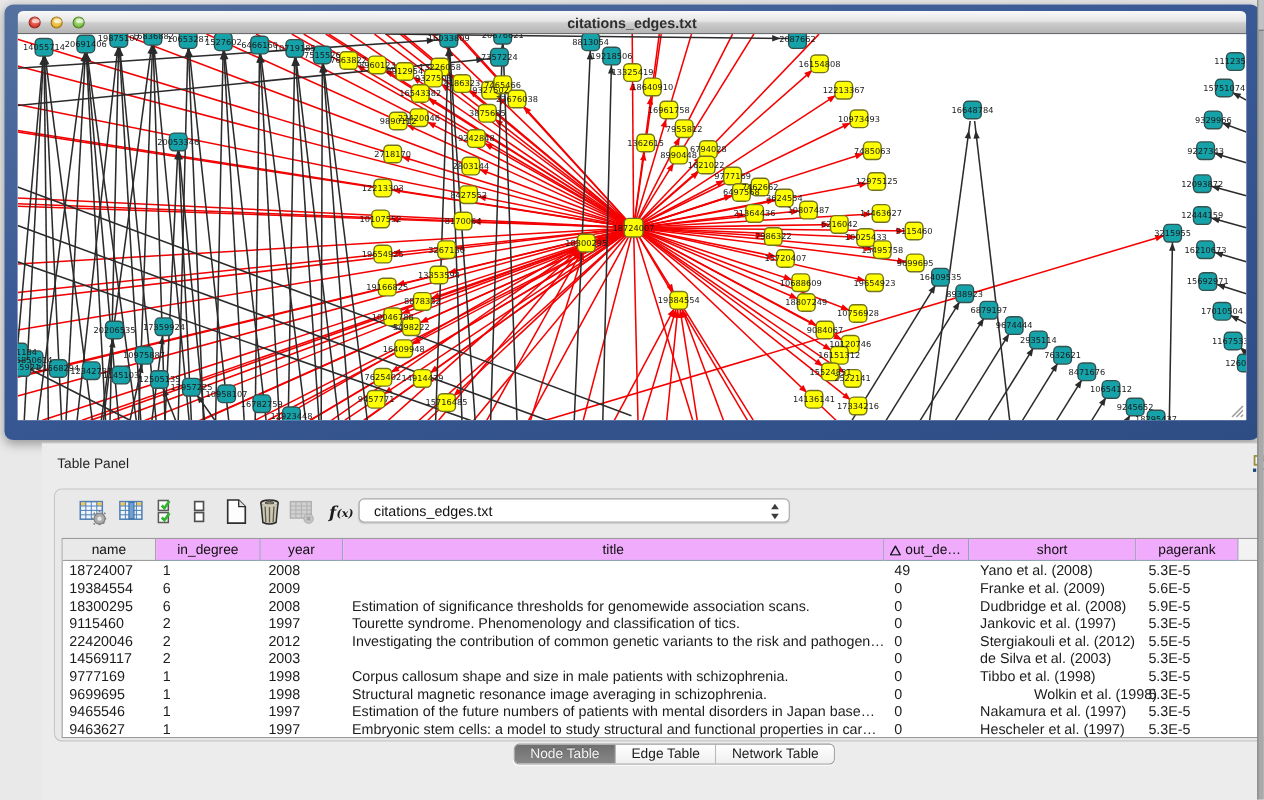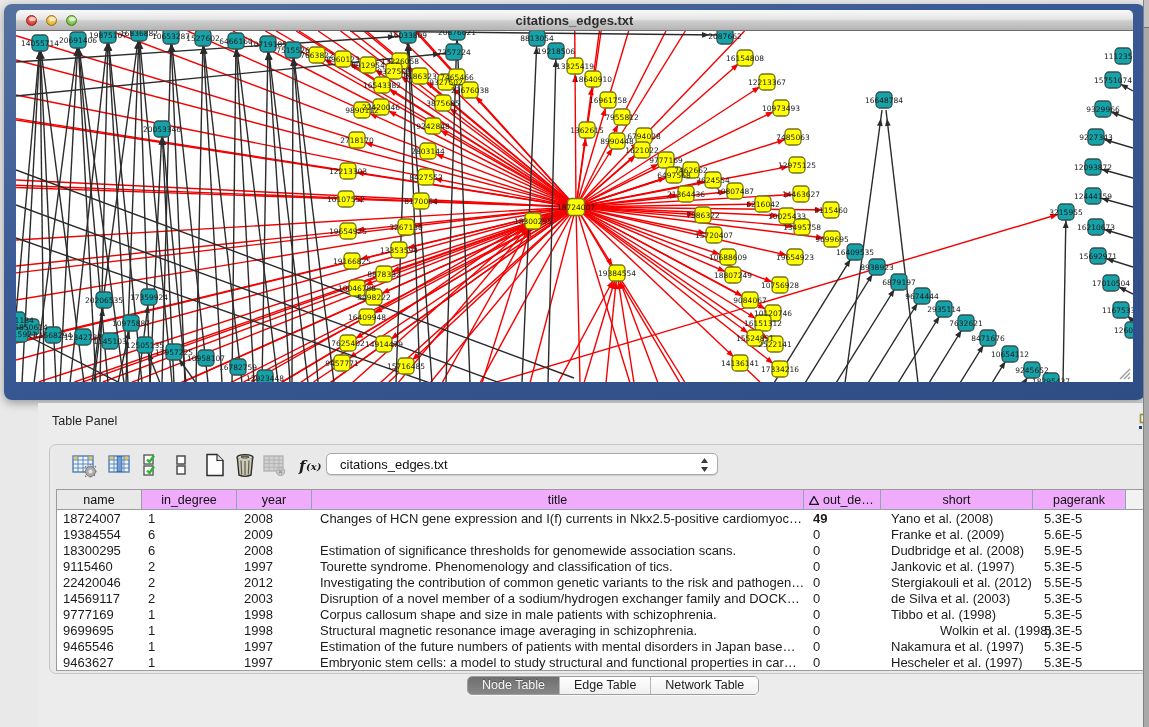--- a/index.html
+++ b/index.html
@@ -773,22 +773,21 @@
             </svg><span>out_de…</span></div>
           <div class="th blue" style="width: 152px;"><span>short</span></div>
           <div class="th blue" style="width: 93px;"><span>pagerank</span></div>
           <div class="th rest"></div>
         </div>
       <div id="tbody">
           <div class="tr" style="top: 0px;">
             <div class="td" style="left: 6px; width: 79px;">18724007</div>
             <div class="td" style="left: 91px; width: 89px;">1</div>
             <div class="td" style="left: 187px; width: 69px;">2008</div>
-            <div class="td" style="left: 263px; width: 486px;">Changes of HCN gene expression and I(f) currents in Nkx2.5-positive cardiomyoc…</div>
-            <div class="td" style="left: 756px; width: 71px; font-weight: bold;">49</div>
+            <div class="td" style="left: 756px; width: 71px;">49</div>
             <div class="td" style="left: 834px; width: 146px;">Yano et al. (2008)</div>
             <div class="td" style="left: 987px; width: 87px;">5.3E-5</div>
           </div>
           <div class="tr" style="top: 16px;">
             <div class="td" style="left: 6px; width: 79px;">19384554</div>
             <div class="td" style="left: 91px; width: 89px;">6</div>
             <div class="td" style="left: 187px; width: 69px;">2009</div>
             <div class="td" style="left: 756px; width: 71px;">0</div>
             <div class="td" style="left: 834px; width: 146px;">Franke et al. (2009)</div>
             <div class="td" style="left: 987px; width: 87px;">5.6E-5</div>
@@ -817,21 +816,20 @@
             <div class="td" style="left: 187px; width: 69px;">2012</div>
             <div class="td" style="left: 263px; width: 486px;">Investigating the contribution of common genetic variants to the risk and pathogen…</div>
             <div class="td" style="left: 756px; width: 71px;">0</div>
             <div class="td" style="left: 834px; width: 146px;">Stergiakouli et al. (2012)</div>
             <div class="td" style="left: 987px; width: 87px;">5.5E-5</div>
           </div>
           <div class="tr" style="top: 80px;">
             <div class="td" style="left: 6px; width: 79px;">14569117</div>
             <div class="td" style="left: 91px; width: 89px;">2</div>
             <div class="td" style="left: 187px; width: 69px;">2003</div>
-            <div class="td" style="left: 263px; width: 486px;">Disruption of a novel member of a sodium/hydrogen exchanger family and DOCK…</div>
             <div class="td" style="left: 756px; width: 71px;">0</div>
             <div class="td" style="left: 834px; width: 146px;">de Silva et al. (2003)</div>
             <div class="td" style="left: 987px; width: 87px;">5.3E-5</div>
           </div>
           <div class="tr" style="top: 96px;">
             <div class="td" style="left: 6px; width: 79px;">9777169</div>
             <div class="td" style="left: 91px; width: 89px;">1</div>
             <div class="td" style="left: 187px; width: 69px;">1998</div>
             <div class="td" style="left: 263px; width: 486px;">Corpus callosum shape and size in male patients with schizophrenia.</div>
             <div class="td" style="left: 756px; width: 71px;">0</div>

